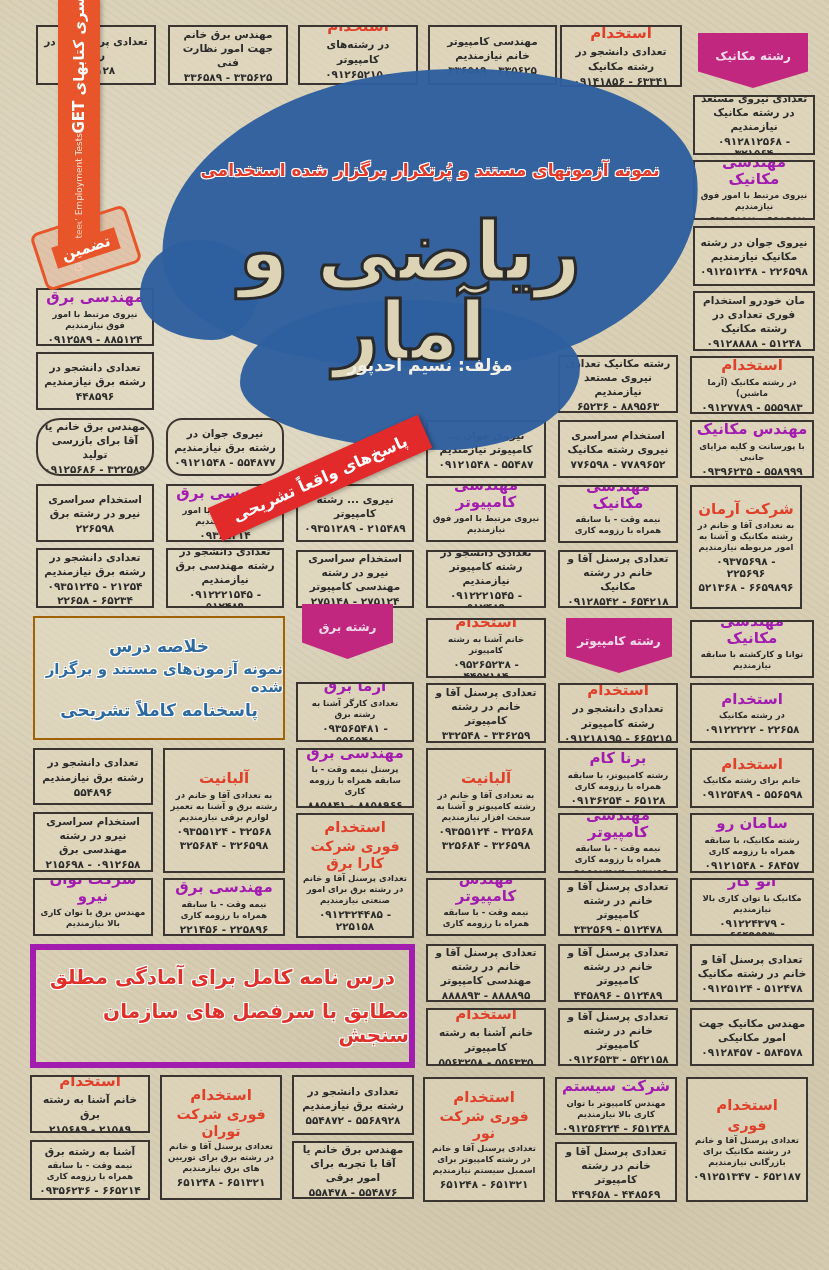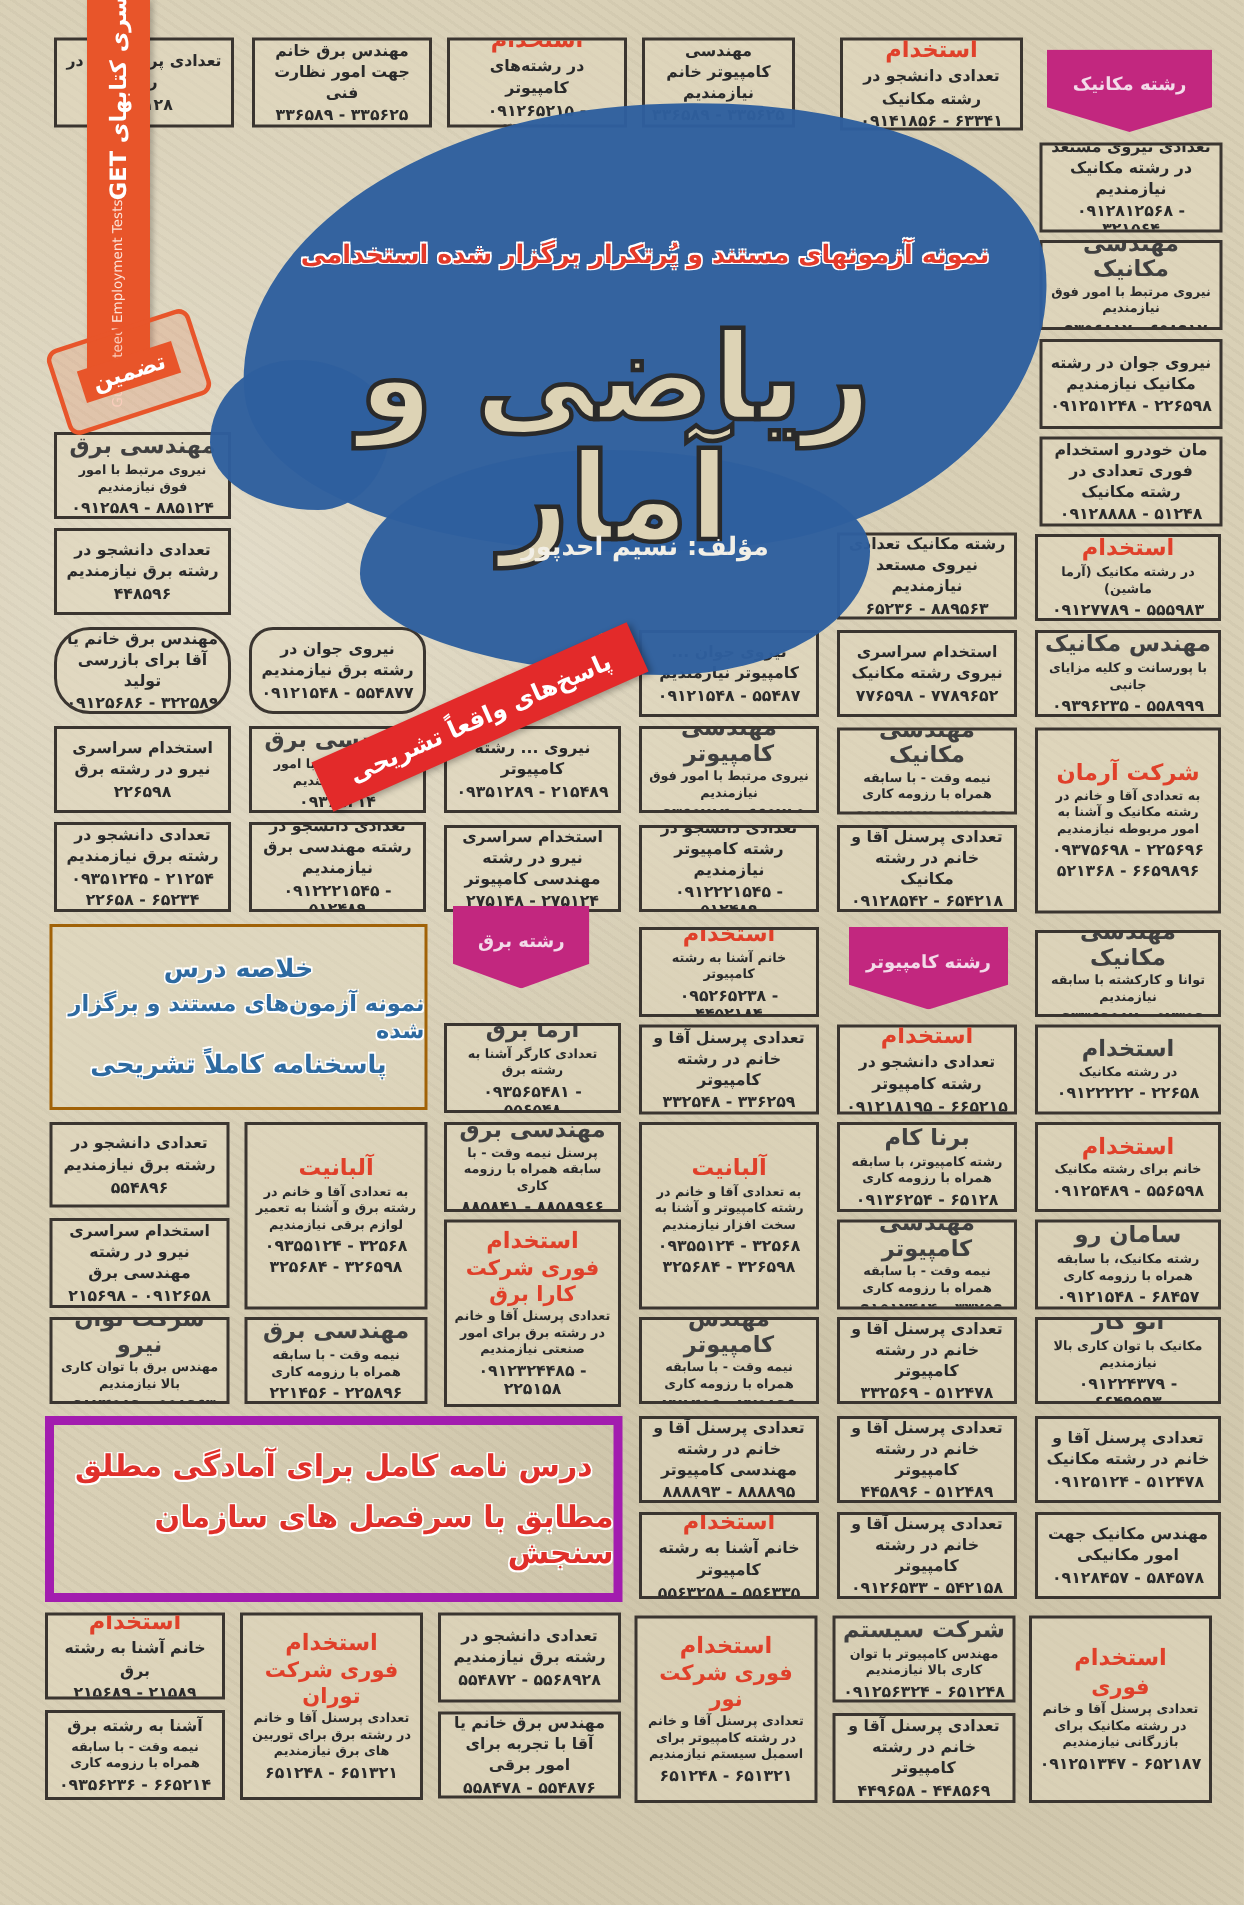--- a/index.html
+++ b/index.html
@@ -18,21 +18,21 @@
   .ad {
     position: absolute;
     border: 2px solid #3a3530;
     background: rgba(225,217,192,0.55);
     text-align: center;
     padding: 4px 4px;
     display: flex; flex-direction: column; justify-content: center; align-items: center;
     gap: 2px;
     overflow: hidden;
   }
-  .ad .h { font-weight: bold; font-size: 15px; color: #404040; line-height: 1.15; }
+  .ad .h { font-weight: bold; font-size: 15px; color: #a21caf; line-height: 1.15; }
   .ad .h.red { color: #e0402a; }
   .ad .sub-red { font-weight: bold; font-size: 14px; color: #e0402a; line-height: 1.15; }
   .ad .t { font-size: 10.5px; line-height: 1.35; color: #2b2b2b; font-weight: bold; }
   .ad .s { font-size: 8.5px; line-height: 1.3; color: #2b2b2b; font-weight: bold; }
   .ad .p { font-size: 10.5px; font-weight: bold; color: #2b2b2b; letter-spacing: 0.5px; direction: ltr; }
   .tag {
     position: absolute;
     background: #c2277f;
     color: #f3dbe9;
     font-size: 12px; font-weight: bold;
@@ -125,21 +125,21 @@
   </div>
 <div class="ad" style="left:168px;top:25px;width:120px;height:60px;">
     <div class="t">مهندس برق خانم جهت امور نظارت فنی</div>
     <div class="p">۳۳۶۵۸۹ - ۳۳۵۶۲۵</div>
   </div>
 <div class="ad" style="left:298px;top:25px;width:120px;height:60px;">
     <div class="h red">استخدام</div>
     <div class="t">در رشته‌های کامپیوتر</div>
     <div class="p">۰۹۱۲۶۵۲۱۵ - ۴۴۵۱۲۵۷</div>
   </div>
-<div class="ad" style="left:428px;top:25px;width:102px;height:60px;">
+<div class="ad" style="left:428px;top:25px;width:129px;height:60px;">
     <div class="t">مهندسی کامپیوتر خانم نیازمندیم</div>
     <div class="p">۳۳۶۵۸۹ - ۳۳۵۶۲۵</div>
   </div>
 <div class="ad" style="left:560px;top:25px;width:122px;height:62px;">
     <div class="h red">استخدام</div>
     <div class="t">تعدادی دانشجو در رشته مکانیک</div>
     <div class="p">۰۹۱۴۱۸۵۶ - ۶۳۳۴۱</div>
   </div>
 <div class="tag" style="left:698px;top:33px;width:110px;height:55px;">
     <span>رشته مکانیک</span>
@@ -238,21 +238,21 @@
 <div class="ad" style="left:690px;top:356px;width:124px;height:58px;">
     <div class="h red">استخدام</div>
     <div class="s">در رشته مکانیک (آرما ماشین)</div>
     <div class="p">۰۹۱۲۷۷۸۹ - ۵۵۵۹۸۳</div>
   </div>
 <div class="ad" style="left:690px;top:420px;width:124px;height:58px;">
     <div class="h">مهندس مکانیک</div>
     <div class="s">با پورسانت و کلیه مزایای جانبی</div>
     <div class="p">۰۹۳۹۶۲۳۵ - ۵۵۸۹۹۹</div>
   </div>
-<div class="ad" style="left:690px;top:485px;width:124px;height:124px;">
+<div class="ad" style="left:690px;top:485px;width:112px;height:124px;">
     <div class="h red">شرکت آرمان</div>
     <div class="s">به تعدادی آقا و خانم در رشته مکانیک و آشنا به امور مربوطه نیازمندیم</div>
     <div class="p">۰۹۳۷۵۶۹۸ - ۲۲۵۶۹۶</div>
     <div class="p">۵۲۱۳۶۸ - ۶۶۵۹۸۹۶</div>
   </div>
 <div class="ad" style="left:690px;top:620px;width:124px;height:58px;">
     <div class="h">مهندسی مکانیک</div>
     <div class="s">توانا و کارکشته با سابقه نیازمندیم</div>
     <div class="p">۰۹۳۳۶۹۵۸۷ - ۵۲۳۵۹</div>
   </div>

